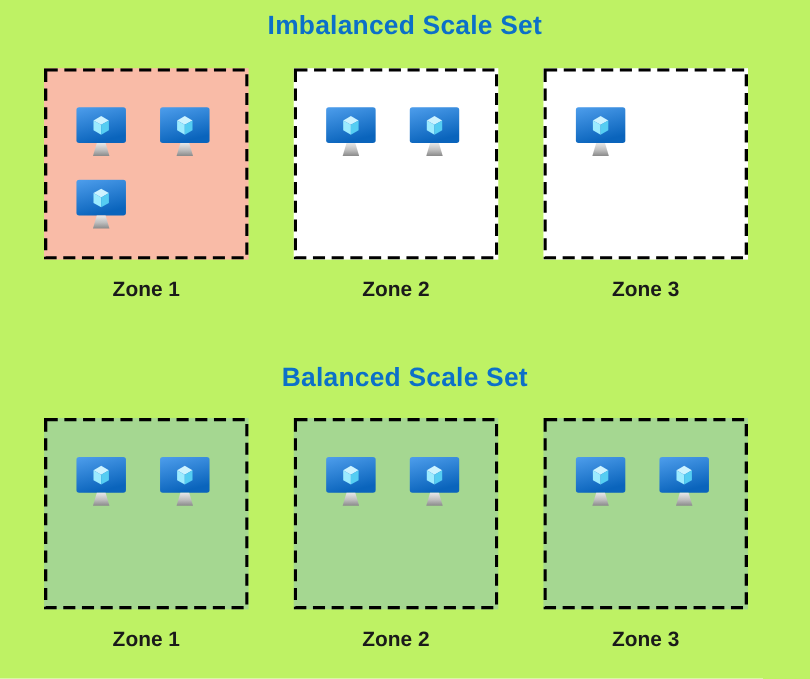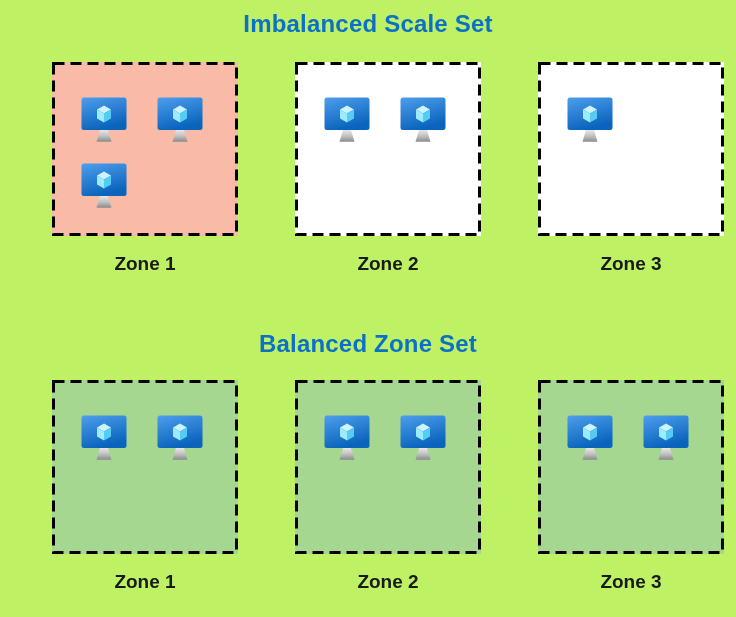--- a/index.html
+++ b/index.html
@@ -13,21 +13,21 @@
   .scale-set-section { width: 736px; }
   .section-title {
     text-align: center;
     font-size: 24px;
     line-height: 28px;
     font-weight: 700;
     letter-spacing: 0.2px;
   }
   .sec-0 .section-title { padding-top: 10px; }
   .sec-1 .section-title { padding-top: 55px; }
-  .zones-row { display: flex; gap: 57px; padding-left: 52px; margin-top: 24px; }
+  .zones-row { display: flex; gap: 41px; padding-left: 40px; margin-top: 24px; }
   .sec-1 .zones-row { margin-top: 22px; }
   .zone { width: 186px; flex: 0 0 auto; }
   .zone-box { position: relative; width: 186px; height: 174px; background: #fff; }
   .dash-svg { position: absolute; left: 0; top: 0; display: block; }
   .vm { position: absolute; width: 46px; height: 48px; }
   .vm svg { display: block; }
   .zone-label {
     margin-top: 17px;
     text-align: center;
     font-size: 19px;
@@ -140,21 +140,21 @@
       <polygon points="30,12.5 23,16.5 23,25.5 30,21.5" fill="#55CDF2"></polygon>
     </svg>
   </span>
 </div>
     <div class="zone-label">Zone 3</div>
   </div>
 </div>
   </section>
 
   <section class="scale-set-section sec-1">
-    <h2 class="section-title" style="color: rgb(12, 112, 200);">Balanced Zone Set</h2>
+    <h2 class="section-title" style="color: rgb(12, 112, 200);">Balanced Scale Set</h2>
     <div class="zones-row">
   <div class="zone">
     <div class="zone-box" style="background: rgb(165, 215, 145);">
       <svg class="dash-svg" width="186" height="174" viewBox="0 0 186 174">
         <rect x="1.5" y="1.5" width="183" height="171" fill="none" stroke="#000000" stroke-width="3" stroke-dasharray="11 6"></rect>
       </svg>
 
   <span class="vm" style="left: 29px; top: 35px;">
     <svg width="46" height="48" viewBox="0 0 46 48">
       <rect x="0.5" y="0.5" width="45" height="32.5" rx="2.5" fill="url(#vmScreenGrad)"></rect>

